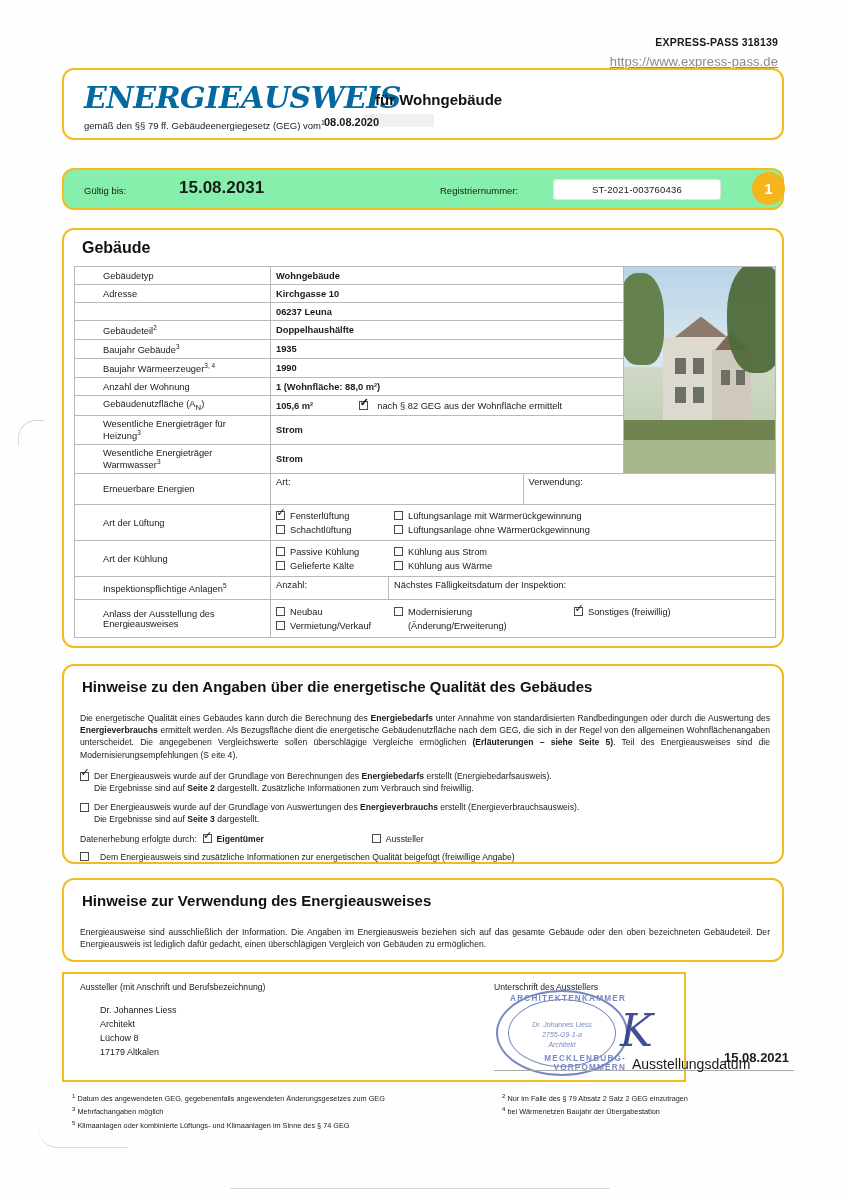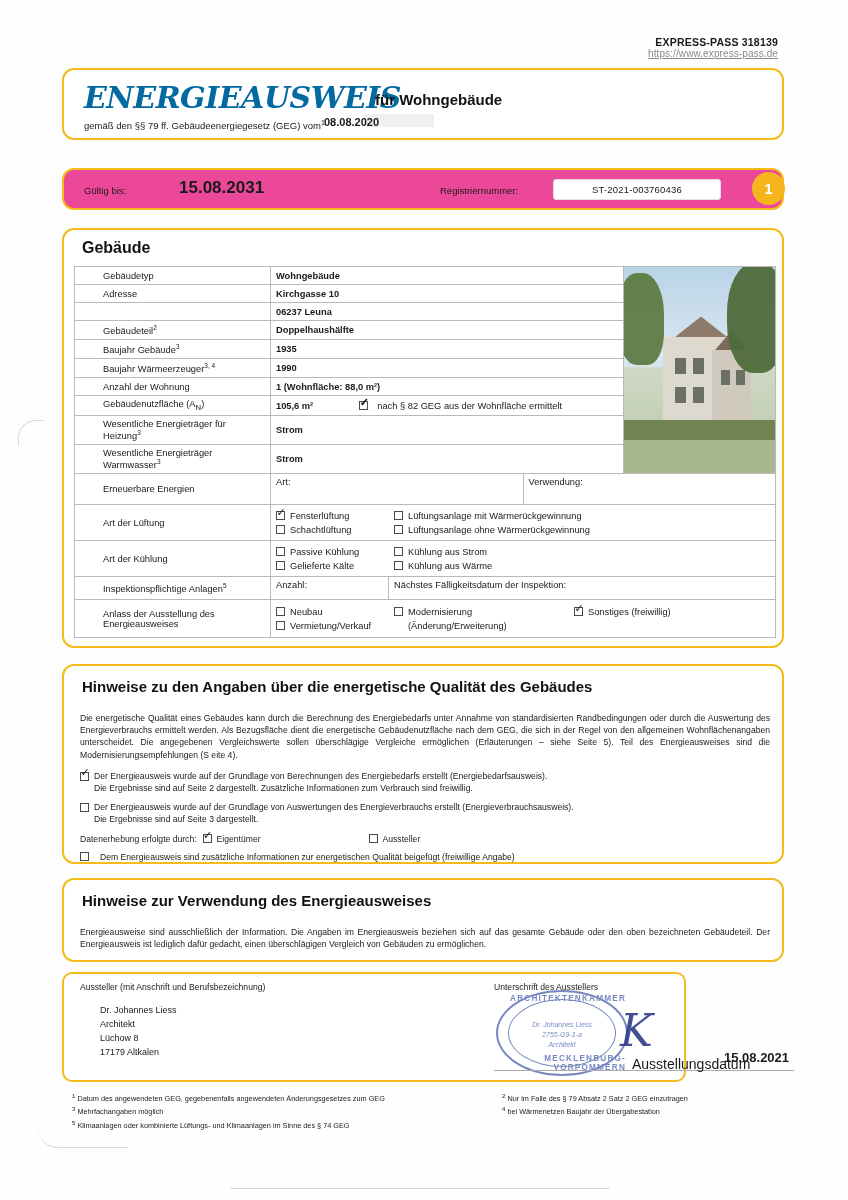--- a/index.html
+++ b/index.html
@@ -29,24 +29,25 @@
     align-items: flex-end;
     flex-direction: column;
   }
   .express-pass {
     font-size: 10.5px;
     font-weight: bold;
     letter-spacing: .2px;
     color: #1a1a1a;
   }
   .url {
-    font-size: 10px;
+    font-size: 13px;
     color: #8a8a8a;
     text-decoration: underline;
     letter-spacing: .1px;
+    margin-top: 6px;
   }
 
   
   .frame {
     position: absolute;
     border: 2px solid #f2bc1b;
     border-radius: 12px;
     background: #ffffff;
   }
 
@@ -83,21 +84,21 @@
     font-weight: bold;
   }
   .redact {
     position: absolute;
     background: #f0f0ee;
   }
 
   
   .validbox {
     left: 62px; top: 168px; width: 722px; height: 42px;
-    background: #ec4899;
+    background: #86efac;
   }
   .valid-label { position: absolute; left: 20px; top: 15px; font-size: 9.5px; }
   .valid-date { position: absolute; left: 115px; top: 8px; font-size: 17px; font-weight: bold; }
   .reg-label { position: absolute; left: 376px; top: 15px; font-size: 9.5px; }
   .reg-value-box {
     position: absolute; left: 489px; top: 9px; width: 168px; height: 21px;
     background: #ffffff; border: 1px solid #e2e2e2; border-radius: 3px;
     display: flex; align-items: center; justify-content: center;
   }
   .reg-value { font-size: 9.5px; letter-spacing: .2px; }
@@ -177,36 +178,36 @@
   .hinw1 { left: 62px; top: 664px; width: 722px; height: 200px; }
   .sect-title2 {
     position: absolute; left: 18px; top: 12px;
     font-size: 15px; font-weight: bold; color: #111;
   }
   .hinw-body {
     position: absolute; left: 16px; top: 46px; width: 690px;
     font-size: 8.6px; line-height: 1.42;
     text-align: justify;
   }
-  .hinw-body b { font-weight: normal; }
+  .hinw-body b { font-weight: bold; }
   .hinw-list { margin-top: 9px; }
   .hinw-item { display: flex; margin-bottom: 7px; }
   .hinw-item .cb { flex: 0 0 14px; padding-top: 1px; }
   .hinw-item .tx { flex: 1; }
   .hinw-row { display: flex; align-items: center; margin-top: 6px; gap: 6px; }
 
   
   .hinw2 { left: 62px; top: 878px; width: 722px; height: 84px; }
   .hinw2-body {
     position: absolute; left: 16px; top: 46px; width: 690px;
     font-size: 8.6px; line-height: 1.45; text-align: justify;
   }
 
   
-  .sigbox { left: 62px; top: 972px; width: 624px; height: 110px; border-radius: 10px; }
+  .sigbox { left: 62px; top: 972px; width: 624px; height: 110px; border-radius: 0; }
   .sig-lab-l { position: absolute; left: 16px; top: 8px; font-size: 8.6px; }
   .sig-lab-r { position: absolute; left: 430px; top: 8px; font-size: 8.6px; }
   .sig-addr {
     position: absolute; left: 36px; top: 30px;
     font-size: 9px; line-height: 1.55;
   }
   .sig-datum-lab { position: absolute; left: 568px; top: 82px; font-size: 14px; }
   .sig-datum { position: absolute; left: 660px; top: 76px; font-size: 13px; font-weight: bold; }
   .stamp {
     position: absolute; left: 432px; top: 16px;

